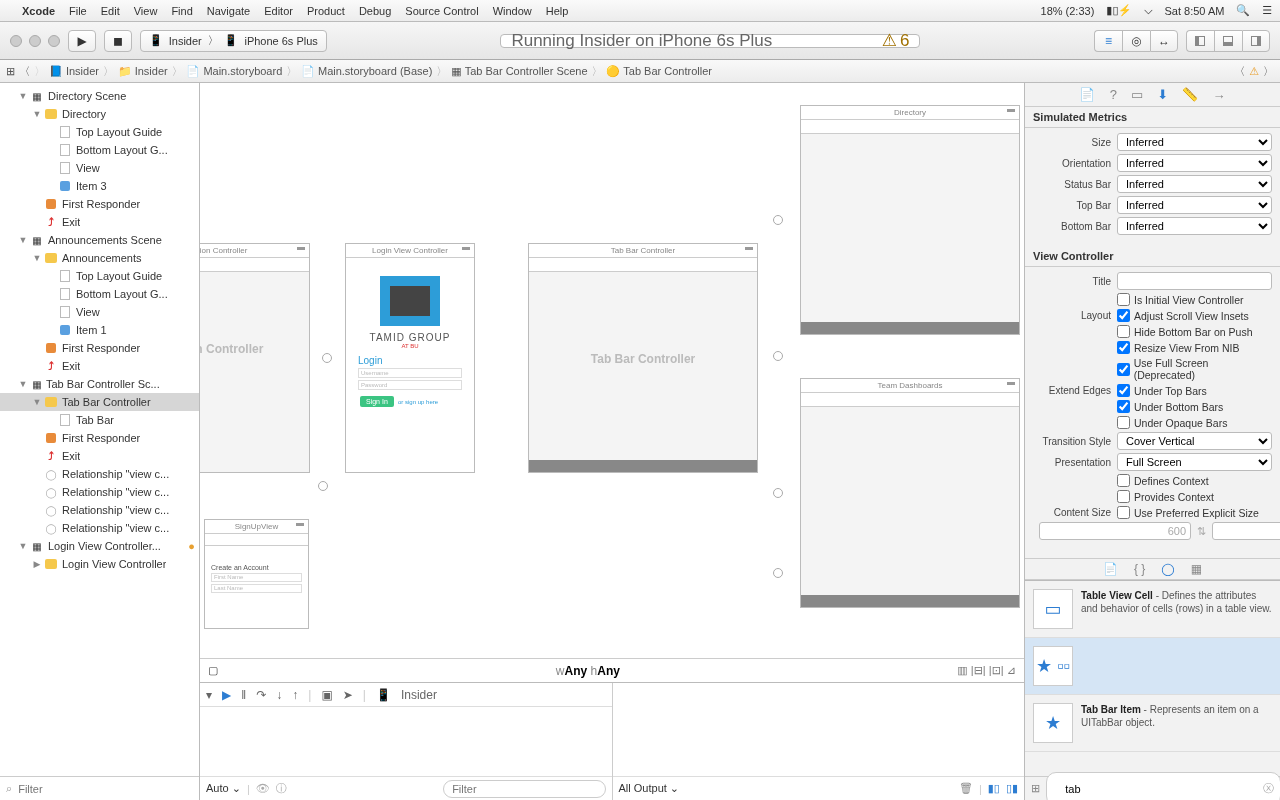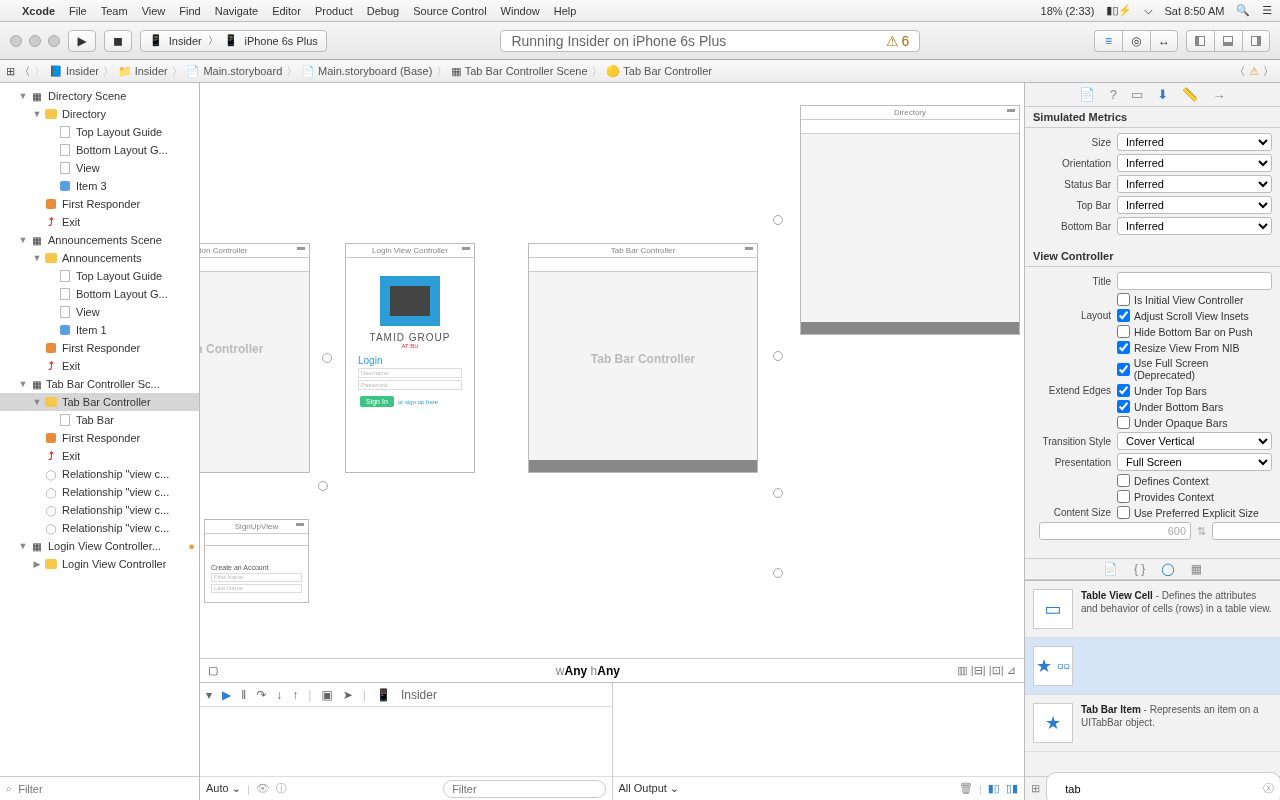--- a/index.html
+++ b/index.html
@@ -11,21 +11,21 @@
 .menubar .right { display:flex; align-items:center; gap:12px; }
 .toolbar { height:38px; background:linear-gradient(#f6f6f6,#e6e6e6); border-bottom:1px solid #aaa; display:flex; align-items:center; padding:0 10px; gap:8px; }
 .traffic { display:flex; gap:7px; }
 .traffic span { width:12px; height:12px; border-radius:50%; background:#ccc; border:1px solid #aaa; }
 .tb-btn { width:28px; height:22px; border:1px solid #bbb; border-radius:4px; background:linear-gradient(#fff,#eee); display:flex; align-items:center; justify-content:center; font-size:12px; }
 .tb-group { display:flex; }
 .tb-group .tb-btn { border-radius:0; border-right:none; }
 .tb-group .tb-btn:first-child { border-radius:4px 0 0 4px; }
 .tb-group .tb-btn:last-child { border-radius:0 4px 4px 0; border-right:1px solid #bbb; }
 .scheme { height:22px; border:1px solid #bbb; border-radius:4px; background:linear-gradient(#fff,#eee); display:flex; align-items:center; padding:0 8px; gap:6px; font-size:11px; }
-.status-pill { flex:1; max-width:420px; height:22px; border:1px solid #bbb; border-radius:4px; background:#fff; display:flex; align-items:center; padding:0 10px; font-size:14px; color:#666; justify-content:space-between; margin:0 auto; }
+.status-pill { flex:1; max-width:420px; height:14px; border:1px solid #bbb; border-radius:4px; background:#fff; display:flex; align-items:center; padding:0 10px; font-size:17px; color:#666; justify-content:space-between; margin:0 auto; }
 .warn-badge { display:flex; align-items:center; gap:3px; color:#a07000; }
 .jumpbar { height:23px; background:linear-gradient(#f9f9f9,#ececec); border-bottom:1px solid #bbb; display:flex; align-items:center; padding:0 6px; gap:4px; font-size:11px; color:#555; }
 .jumpbar .crumb { display:flex; align-items:center; gap:3px; }
 .jumpbar .sep { color:#aaa; }
 .main { display:flex; height:calc(800px - 22px - 38px - 23px); }
 .navigator { width:200px; background:#fff; border-right:1px solid #bbb; display:flex; flex-direction:column; }
 .nav-tree { flex:1; overflow:auto; padding:4px 0; font-size:11px; }
 .nav-row { display:flex; align-items:center; height:18px; padding-right:4px; white-space:nowrap; overflow:hidden; text-overflow:ellipsis; }
 .nav-row.selected { background:#d6d6d6; }
 .disclosure { width:10px; text-align:center; color:#888; font-size:9px; }
@@ -82,21 +82,21 @@
 .segue { position:absolute; width:10px; height:10px; border:1px solid #aaa; border-radius:50%; background:#fff; }
 select { -webkit-appearance:menulist; appearance:menulist; }
 </style>
 </head>
 <body>
 
 <div class="menubar">
   <span class="apple"></span>
   <span class="bold">Xcode</span>
   <span>File</span>
-  <span>Team</span>
+  <span>Edit</span>
   <span>View</span>
   <span>Find</span>
   <span>Navigate</span>
   <span>Editor</span>
   <span>Product</span>
   <span>Debug</span>
   <span>Source Control</span>
   <span>Window</span>
   <span>Help</span>
   <span class="spacer"></span>
@@ -365,21 +365,21 @@
           <div style="text-align:left;margin-top:6px">
             <div style="color:#2d9dd8;font-size:10px">Login</div>
             <div style="border:1px solid #ddd;height:10px;margin:2px 0;font-size:6px;color:#bbb;padding:1px 2px">Username</div>
             <div style="border:1px solid #ddd;height:10px;margin:2px 0;font-size:6px;color:#bbb;padding:1px 2px">Password</div>
             <span class="login-btn">Sign In</span>
             <span style="font-size:6px;color:#2d9dd8">or sign up here</span>
           </div>
         </div>
       </div>
 
-      <div class="vc-box" style="left:4px; top:436px; width:105px; height:84px; background:#fff;">
+      <div class="vc-box" style="left:4px; top:436px; width:105px; height:110px; background:#fff;">
         <div class="vc-title"><span>SignUpView</span><span class="minimize"></span></div>
         <div style="height:12px;background:#fff;border-bottom:1px solid #ccc"></div>
         <div style="padding:18px 6px 4px;">
           <div style="font-size:7px;color:#555">Create an Account</div>
           <div style="border:1px solid #ddd;height:9px;margin:2px 0;font-size:6px;color:#bbb;padding:0 2px">First Name</div>
           <div style="border:1px solid #ddd;height:9px;margin:2px 0;font-size:6px;color:#bbb;padding:0 2px">Last Name</div>
         </div>
       </div>
 
       <div class="vc-box" style="left:328px; top:160px; width:230px; height:230px;">
@@ -388,20 +388,25 @@
         <div style="padding:80px 0;text-align:center;color:#bbb;font-size:12px;font-weight:600">Tab Bar Controller</div>
         <div class="tabbar-strip"></div>
       </div>
 
       <div class="vc-box" style="left:600px; top:22px; width:220px; height:230px;">
         <div class="vc-title"><span>Directory</span><span class="minimize"></span></div>
         <div style="height:14px;background:#fff;border-bottom:1px solid #ccc"></div>
         <div class="tabbar-strip"></div>
       </div>
 
+      <div class="vc-box" style="left:600px; top:295px; width:220px; height:230px;">
+        <div class="vc-title"><span>Team Dashboards</span><span class="minimize"></span></div>
+        <div style="height:14px;background:#fff;border-bottom:1px solid #ccc"></div>
+        <div class="tabbar-strip"></div>
+      </div>
 
       <div class="segue" style="left:573px; top:132px;"></div>
       <div class="segue" style="left:573px; top:268px;"></div>
       <div class="segue" style="left:573px; top:405px;"></div>
       <div class="segue" style="left:573px; top:485px;"></div>
       <div class="segue" style="left:118px; top:398px;"></div>
       <div class="segue" style="left:122px; top:270px;"></div>
     </div>
 
     <div class="canvas-footer">

